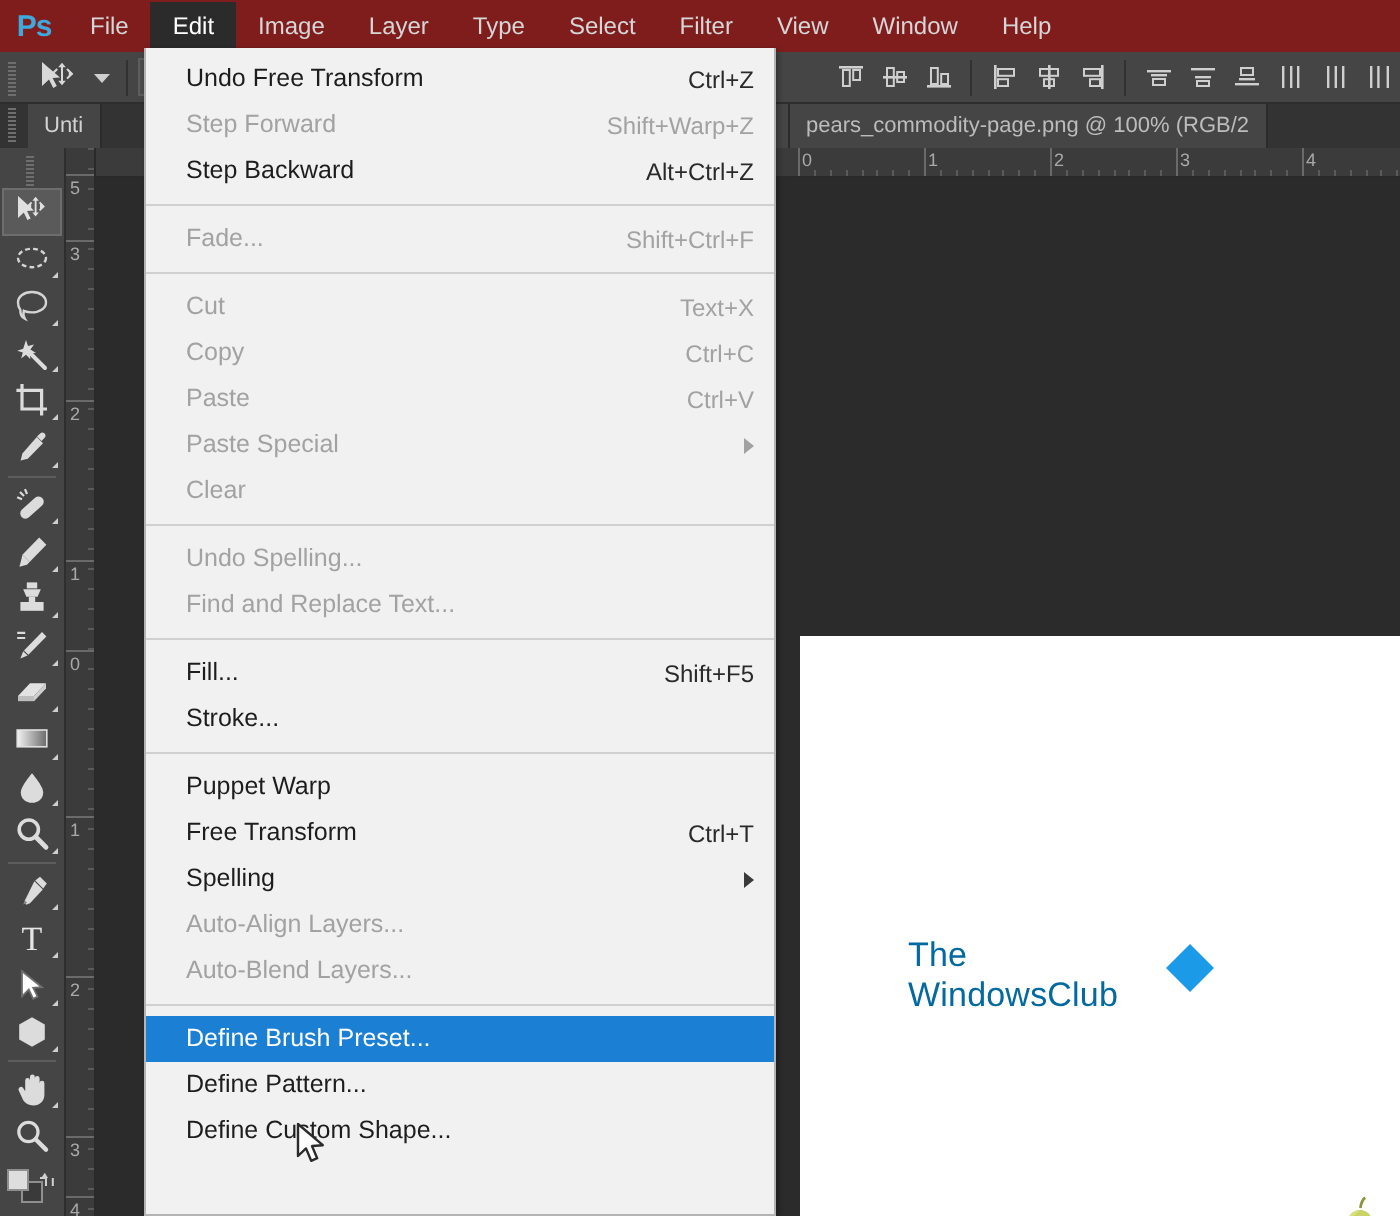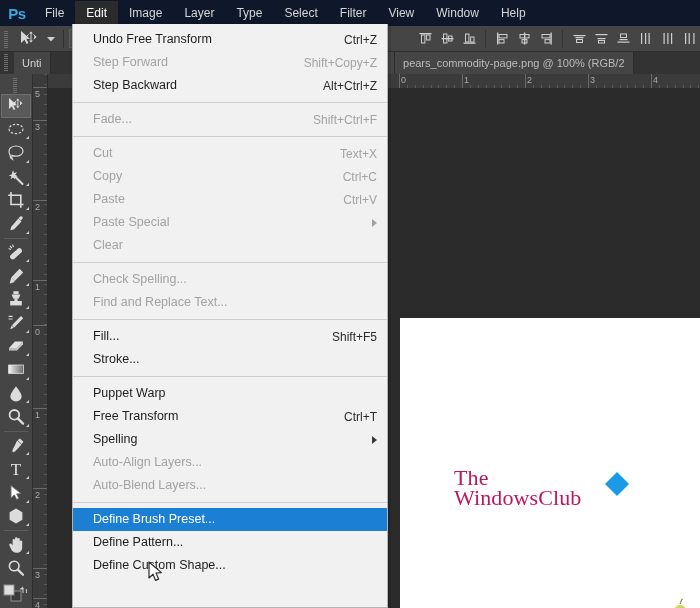--- a/index.html
+++ b/index.html
@@ -8,21 +8,21 @@
   body {
     font-family: "Liberation Sans", sans-serif;
     background:#535353;
     position:relative;
     -webkit-font-smoothing:antialiased;
   }
 
   
   #menubar {
     position:absolute; left:0; top:0; width:700px; height:26px;
-    background:#0f172a;
+    background:#7f1d1d;
     display:flex; align-items:center;
     z-index:40;
   }
   #ps-logo {
     width:34px; height:26px;
     display:flex; align-items:center; justify-content:center;
     font-weight:bold; font-size:15px; color:#3fa9dc;
     letter-spacing:-0.5px;
   }
   .menu-title {
@@ -125,21 +125,21 @@
     background:#2b2b2b; z-index:3; overflow:hidden;
   }
   #document {
     position:absolute; left:352px; top:229px; width:300px; height:290px;
     background:#ffffff;
   }
   #twc-logo {
     position:absolute; left:54px; top:150px;
     display:flex; align-items:flex-start;
   }
-  #twc-text { font-size:22px; color:#be185d; line-height:20px; letter-spacing:0.1px;font-family:Liberation Serif, serif; }
+  #twc-text { font-size:17px; color:#0369a1; line-height:20px; letter-spacing:0.1px; }
   #twc-mark {
     width:24px; height:24px; margin-left:24px; margin-top:4px;
     background:#1b9ae8; position:relative; overflow:hidden;
   }
   #twc-mark::before, #twc-mark::after {
     content:""; position:absolute; width:0; height:0;
   }
   #twc-mark::before {
     left:0; top:0; border-top:12px solid #ffffff; border-right:12px solid transparent;
     border-bottom:12px solid #ffffff; border-left:0;
@@ -663,21 +663,21 @@
   </div>
 </div>
 
 <div id="editmenu">
     <div class="mi">
       <span class="label">Undo Free Transform</span>
       <span class="accel">Ctrl+Z</span>
     </div>
     <div class="mi disabled">
       <span class="label">Step Forward</span>
-      <span class="accel">Shift+Copy+Z</span>
+      <span class="accel">Shift+Warp+Z</span>
     </div>
     <div class="mi">
       <span class="label">Step Backward</span>
       <span class="accel">Alt+Ctrl+Z</span>
     </div>
     <div class="msep"></div>
     <div class="mi disabled">
       <span class="label">Fade...</span>
       <span class="accel">Shift+Ctrl+F</span>
     </div>
@@ -697,21 +697,21 @@
     <div class="mi disabled">
       <span class="label">Paste Special</span>
       <span class="arrow"></span>
     </div>
     <div class="mi disabled">
       <span class="label">Clear</span>
       <span class="accel"></span>
     </div>
     <div class="msep"></div>
     <div class="mi disabled">
-      <span class="label">Check Spelling...</span>
+      <span class="label">Undo Spelling...</span>
       <span class="accel"></span>
     </div>
     <div class="mi disabled">
       <span class="label">Find and Replace Text...</span>
       <span class="accel"></span>
     </div>
     <div class="msep"></div>
     <div class="mi">
       <span class="label">Fill...</span>
       <span class="accel">Shift+F5</span>

